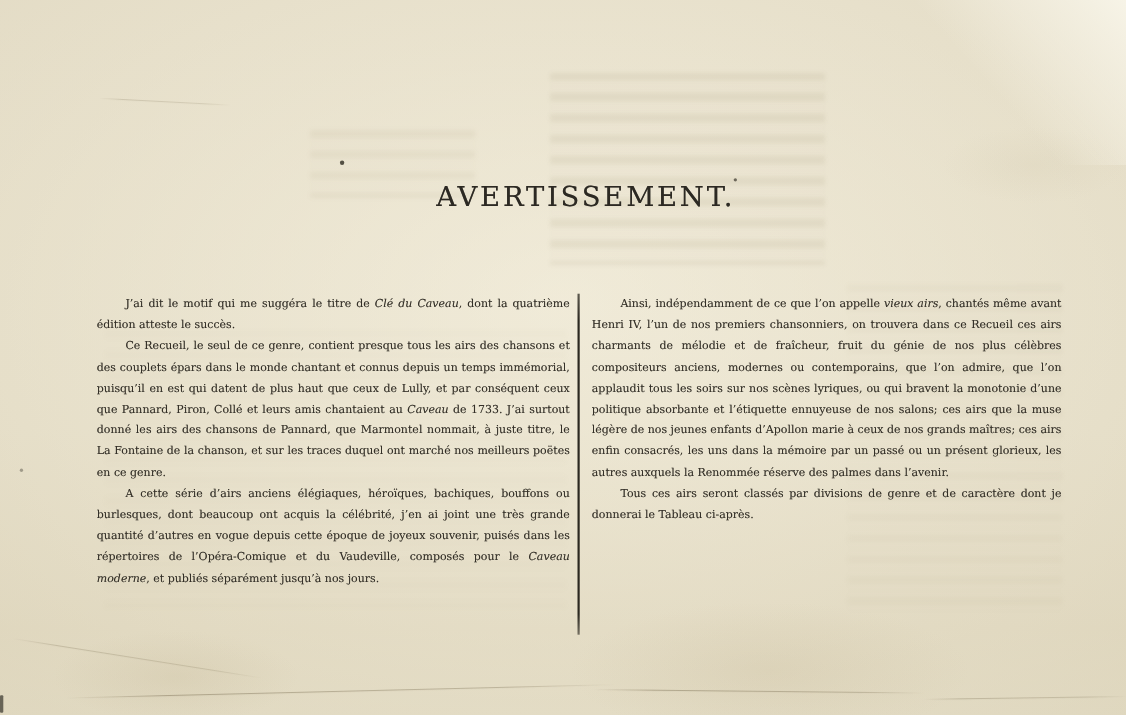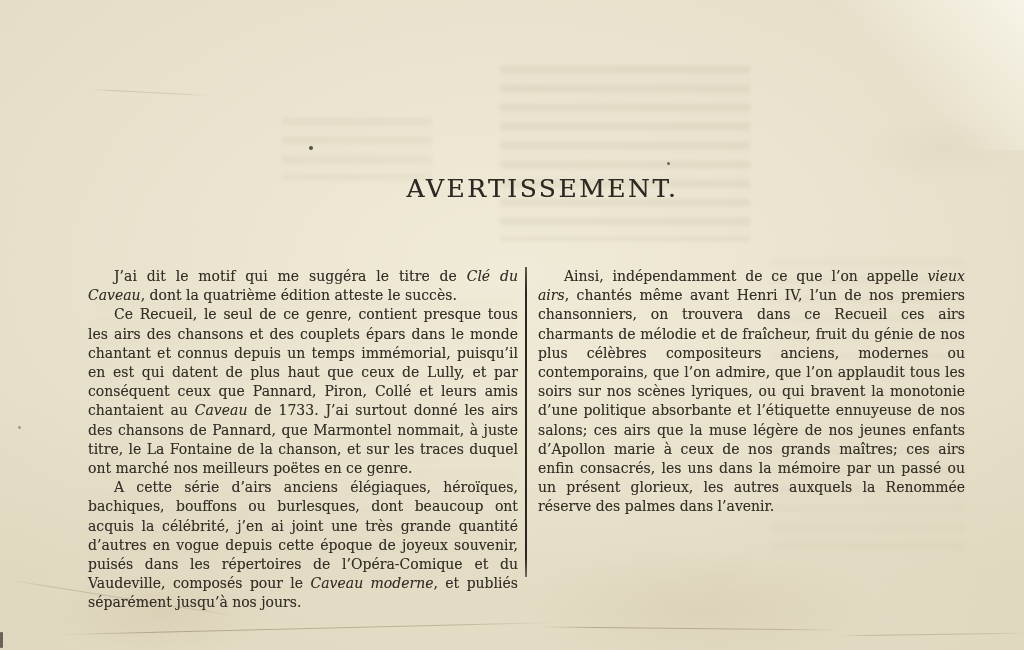--- a/index.html
+++ b/index.html
@@ -89,36 +89,36 @@
   .page-title {
     position: absolute;
     left: 88px;
     top: 158px;
     width: 877px;
     text-align: center;
     font-size: 25px;
     font-weight: normal;
     letter-spacing: 2.5px;
     color: #2c2923;
-    margin: 16px;
+    margin: 6px;
     text-shadow: 0 0 0.6px rgba(44,41,35,0.55);
   }
 
   .columns {
     position: absolute;
     left: 88px;
     top: 267px;
     width: 877px;
     display: flex;
     align-items: flex-start;
   }
 
   .column {
     color: #332f27;
-    font-size: 14px;
+    font-size: 10px;
     line-height: 19.2px;
     text-align: justify;
     text-shadow: 0 0 0.5px rgba(51,47,39,0.4);
   }
   .column-left  { width: 430px; }
   .column-right { width: 427px; }
 
   .column p {
     margin: 0;
     text-indent: 26px;
@@ -164,17 +164,18 @@
     <div class="column column-left">
       <p><span>J’ai dit le motif qui me suggéra le titre de </span><em>Clé du Caveau</em><span>, dont la quatrième édition atteste le succès.</span></p>
       <p><span>Ce Recueil, le seul de ce genre, contient presque tous les airs des chansons et des couplets épars dans le monde chantant et connus depuis un temps immémorial, puisqu’il en est qui datent de plus haut que ceux de Lully, et par conséquent ceux que Pannard, Piron, Collé et leurs amis chantaient au </span><em>Caveau</em><span> de 1733. J’ai surtout donné les airs des chansons de Pannard, que Marmontel nommait, à juste titre, le La Fontaine de la chanson, et sur les traces duquel ont marché nos meilleurs poëtes en ce genre.</span></p>
       <p><span>A cette série d’airs anciens élégiaques, héroïques, bachiques, bouffons ou burlesques, dont beaucoup ont acquis la célébrité, j’en ai joint une très grande quantité d’autres en vogue depuis cette époque de joyeux souvenir, puisés dans les répertoires de l’Opéra-Comique et du Vaudeville, composés pour le </span><em>Caveau moderne</em><span>, et publiés séparément jusqu’à nos jours.</span></p>
     </div>
 
     <div class="column-divider"></div>
 
     <div class="column column-right">
       <p><span>Ainsi, indépendamment de ce que l’on appelle </span><em>vieux airs</em><span>, chantés même avant Henri IV, l’un de nos premiers chansonniers, on trouvera dans ce Recueil ces airs charmants de mélodie et de fraîcheur, fruit du génie de nos plus célèbres compositeurs anciens, modernes ou contemporains, que l’on admire, que l’on applaudit tous les soirs sur nos scènes lyriques, ou qui bravent la monotonie d’une politique absorbante et l’étiquette ennuyeuse de nos salons; ces airs que la muse légère de nos jeunes enfants d’Apollon marie à ceux de nos grands maîtres; ces airs enfin consacrés, les uns dans la mémoire par un passé ou un présent glorieux, les autres auxquels la Renommée réserve des palmes dans l’avenir.</span></p>
+      <p><span>Tous ces airs seront classés par divisions de genre et de caractère dont je donnerai le Tableau ci-après.</span></p>
     </div>
 
   </div>
 
 </div>
 
 </body></html>

